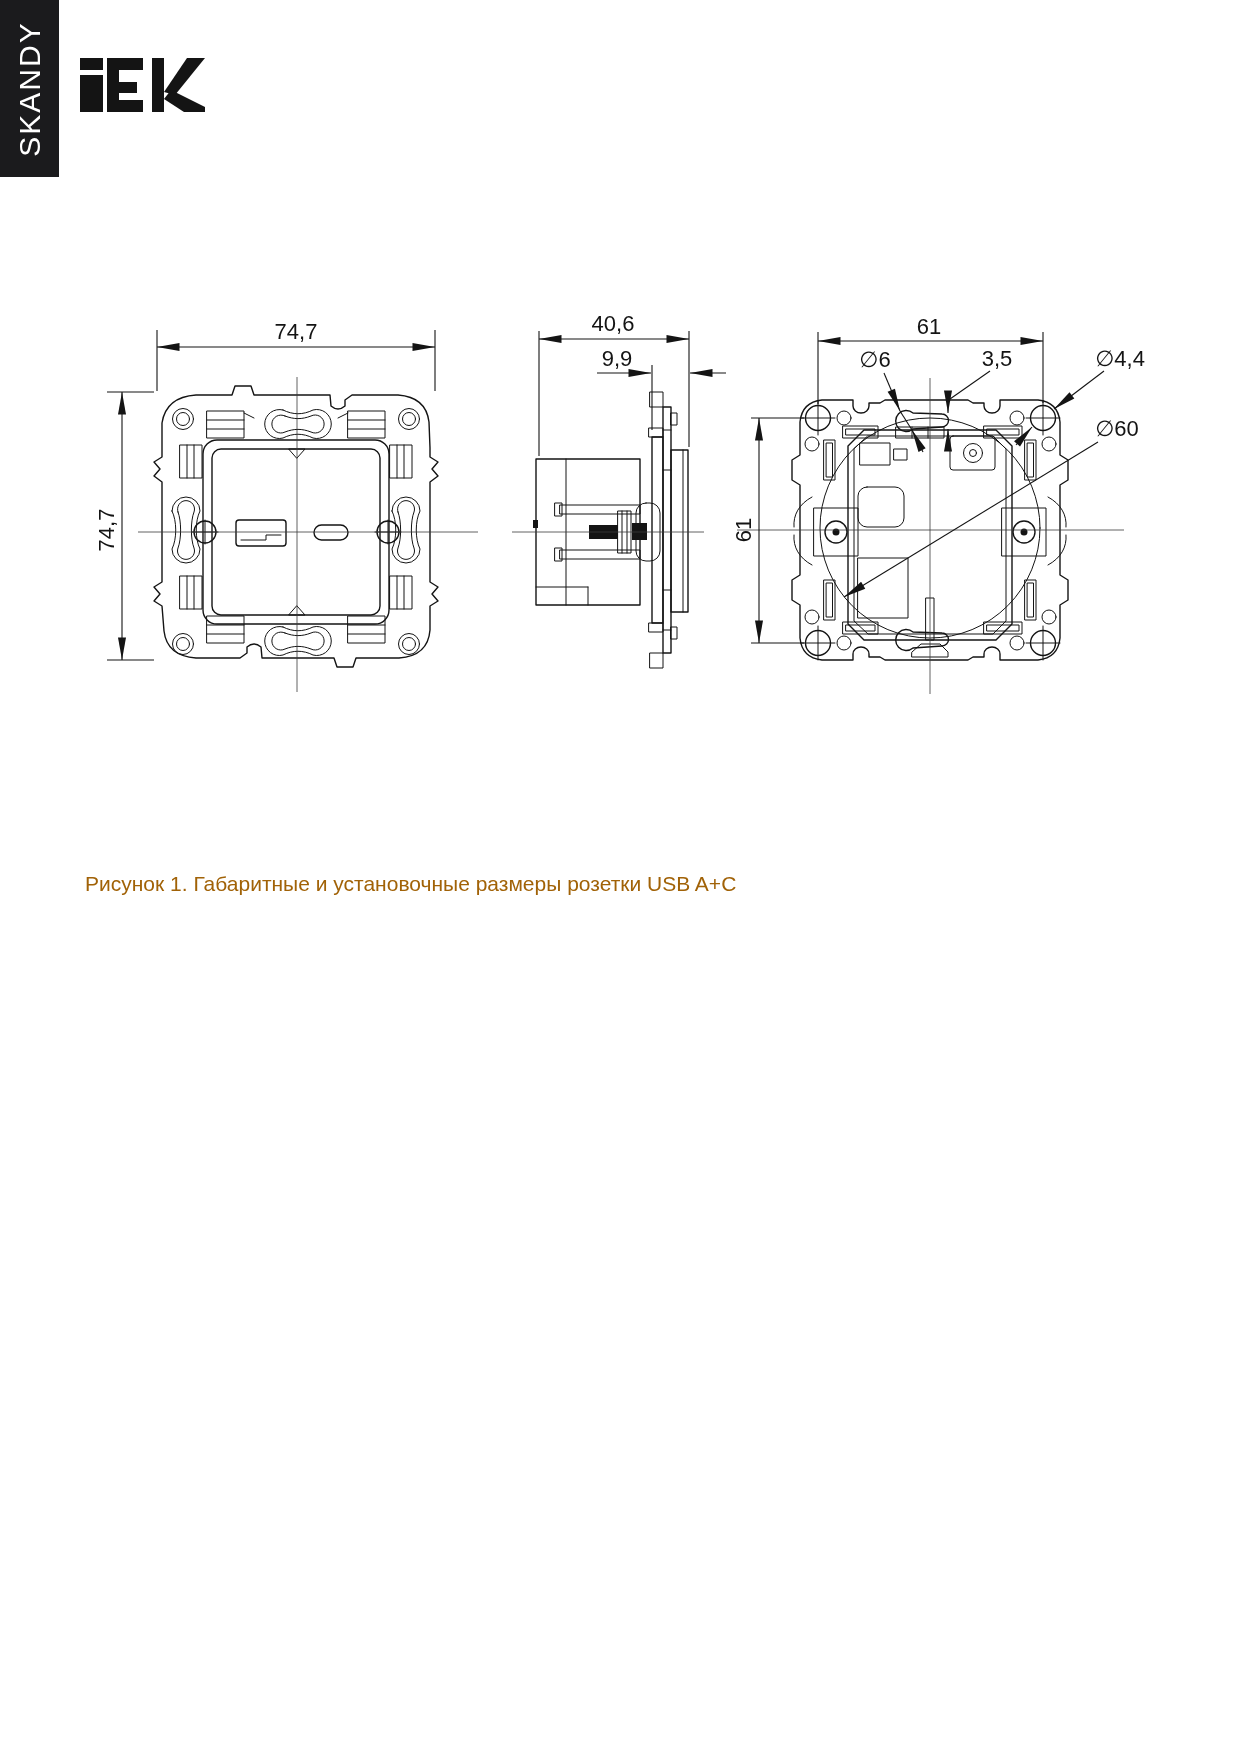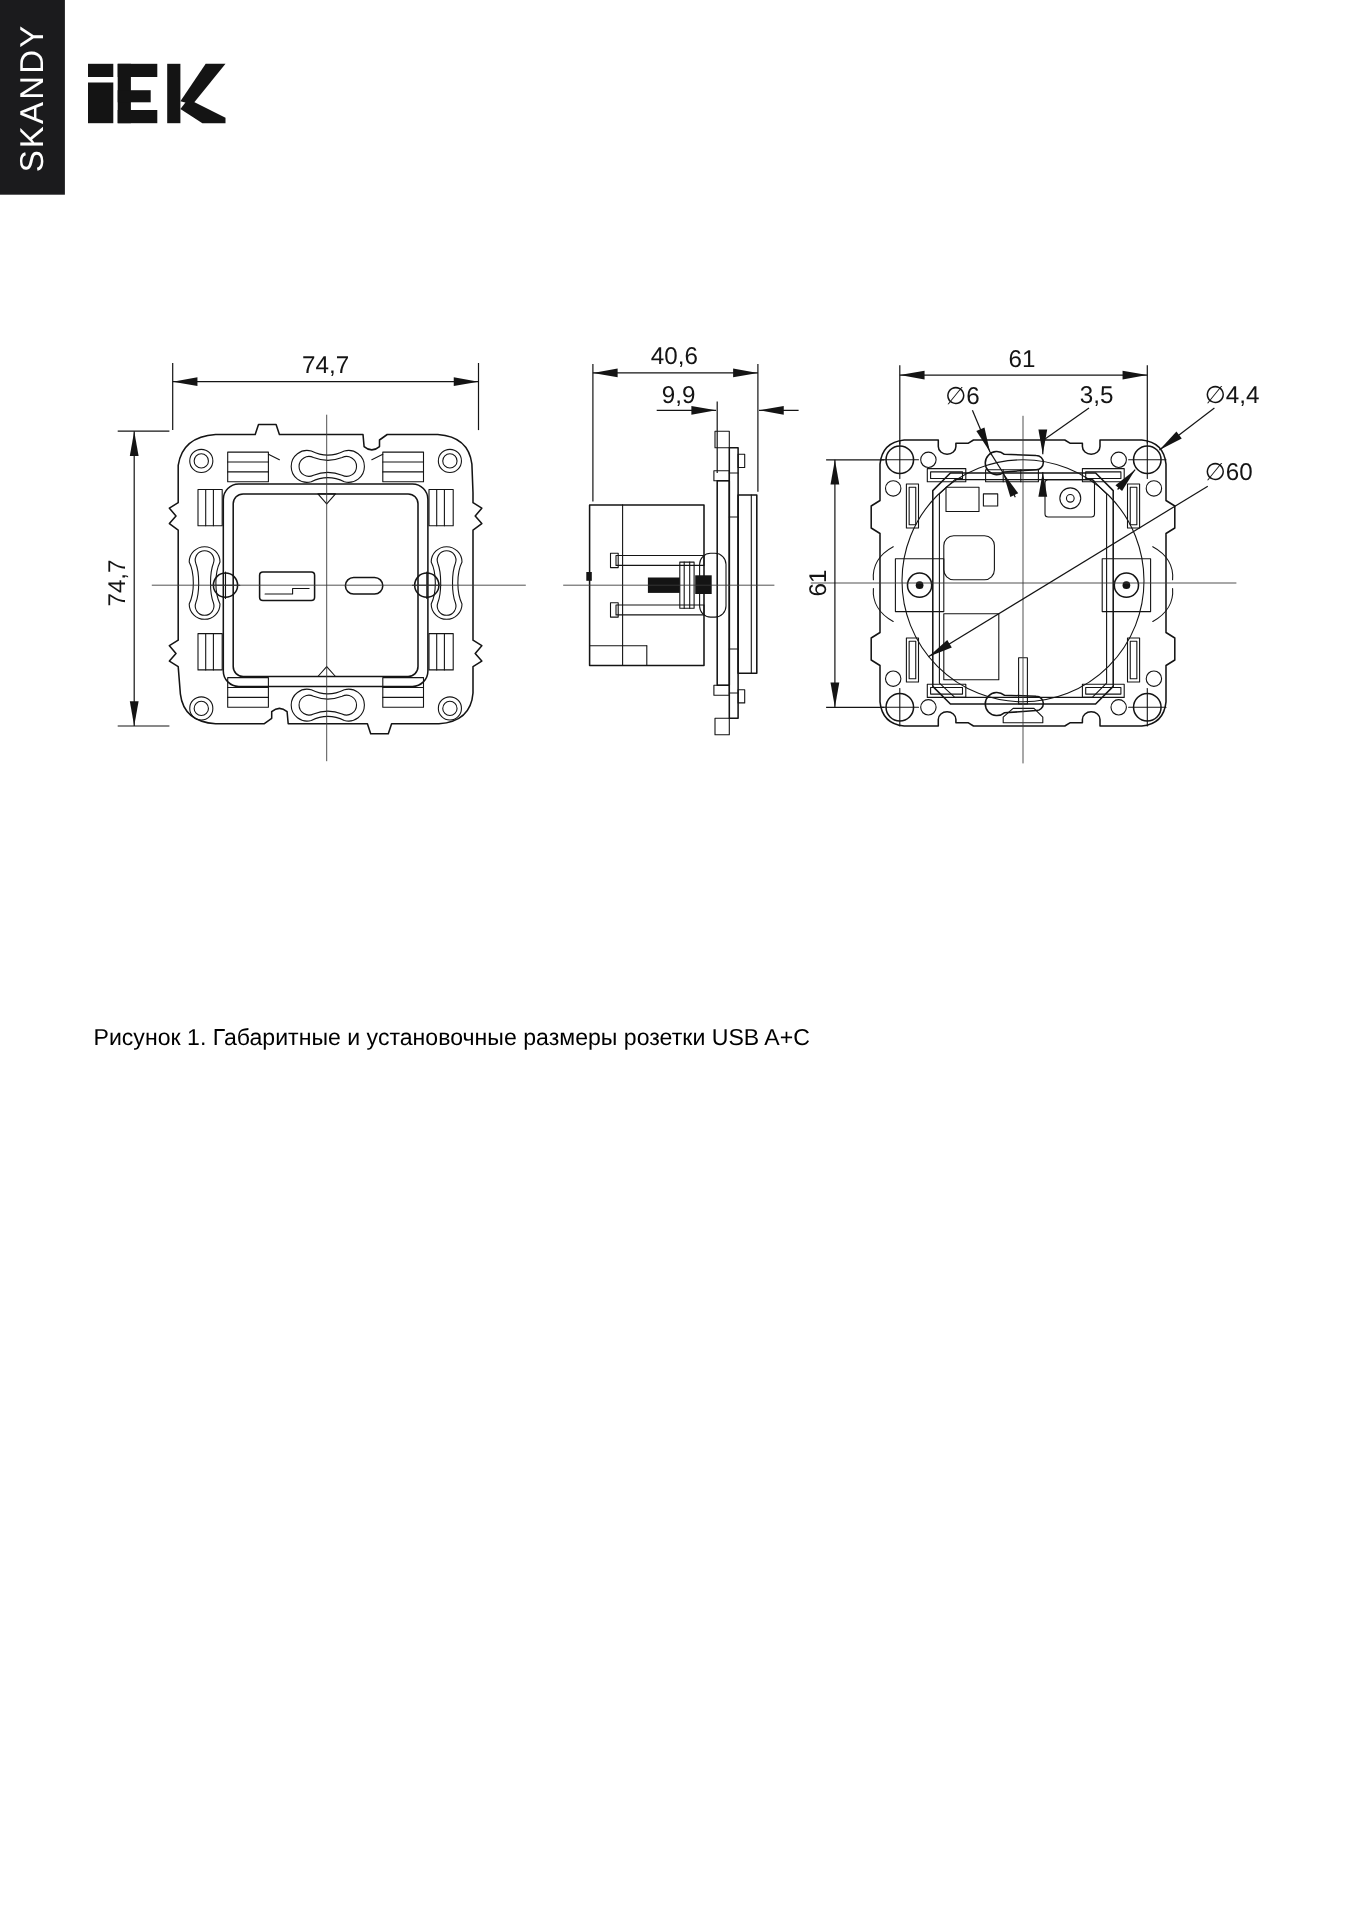--- a/index.html
+++ b/index.html
@@ -11,22 +11,22 @@
     position:absolute;left:0;top:0;width:59px;height:177px;background:#1b1b1d;
   }
   #brandbar .vlabel{
     position:absolute;left:50%;top:50%;
     transform:translate(-50%,-50%) rotate(-90deg);
     color:#ffffff;font-size:30px;font-weight:400;letter-spacing:2px;white-space:nowrap;
   }
   #logo{position:absolute;left:75px;top:50px;}
   #drawing{position:absolute;left:0;top:0;}
   #caption{
-    position:absolute;left:85px;top:932px;width:900px;
-    font-size:21px;color:#000000;
+    position:absolute;left:85px;top:872px;width:900px;
+    font-size:21px;color:#a16207;
   }
   .ln{fill:none;stroke:#141414;stroke-width:1.4;stroke-linejoin:round;stroke-linecap:round;}
   .tn{fill:none;stroke:#141414;stroke-width:1;stroke-linejoin:round;stroke-linecap:round;}
   .cl{fill:none;stroke:#3a3a3a;stroke-width:0.8;}
   .dm{fill:none;stroke:#141414;stroke-width:1.1;}
   .blk{fill:#141414;stroke:none;}
   text.dim{font-family:"Liberation Sans","DejaVu Sans",sans-serif;font-size:22px;fill:#141414;}
 </style>
 </head>
 <body>

